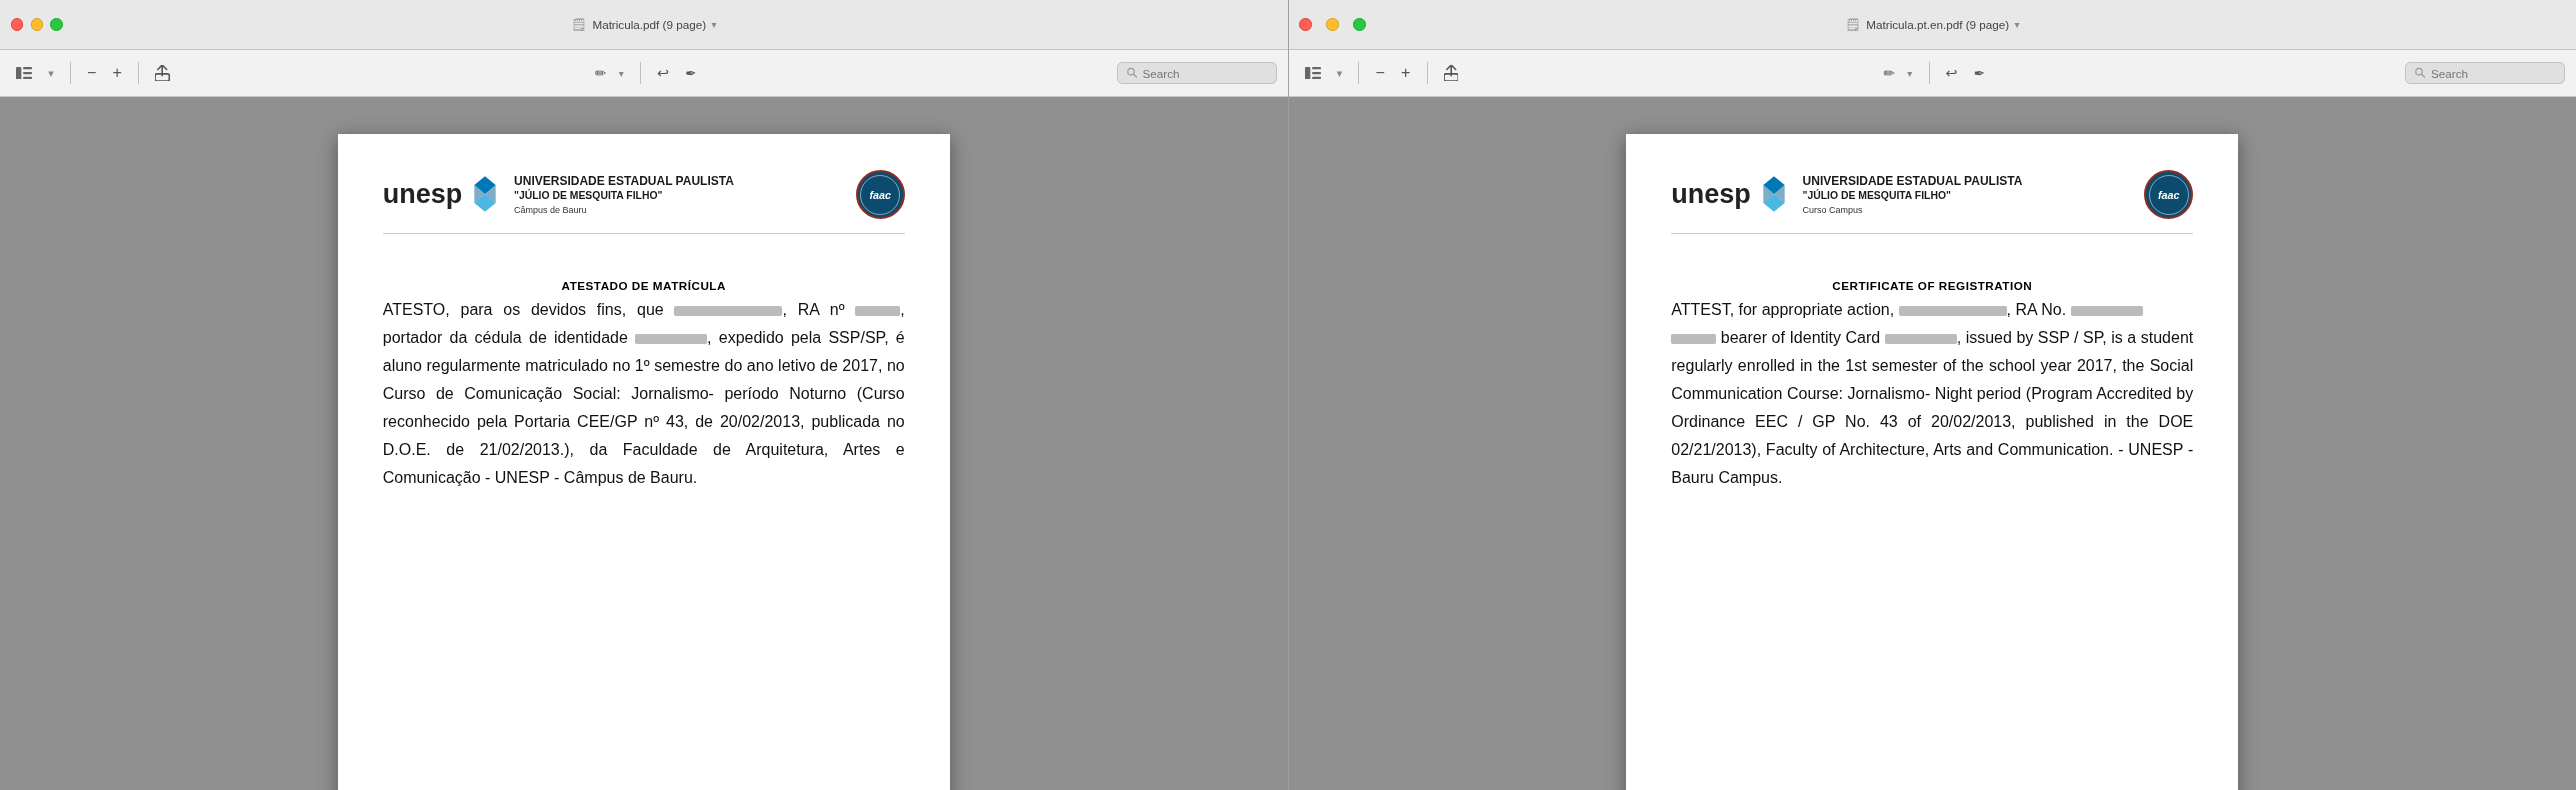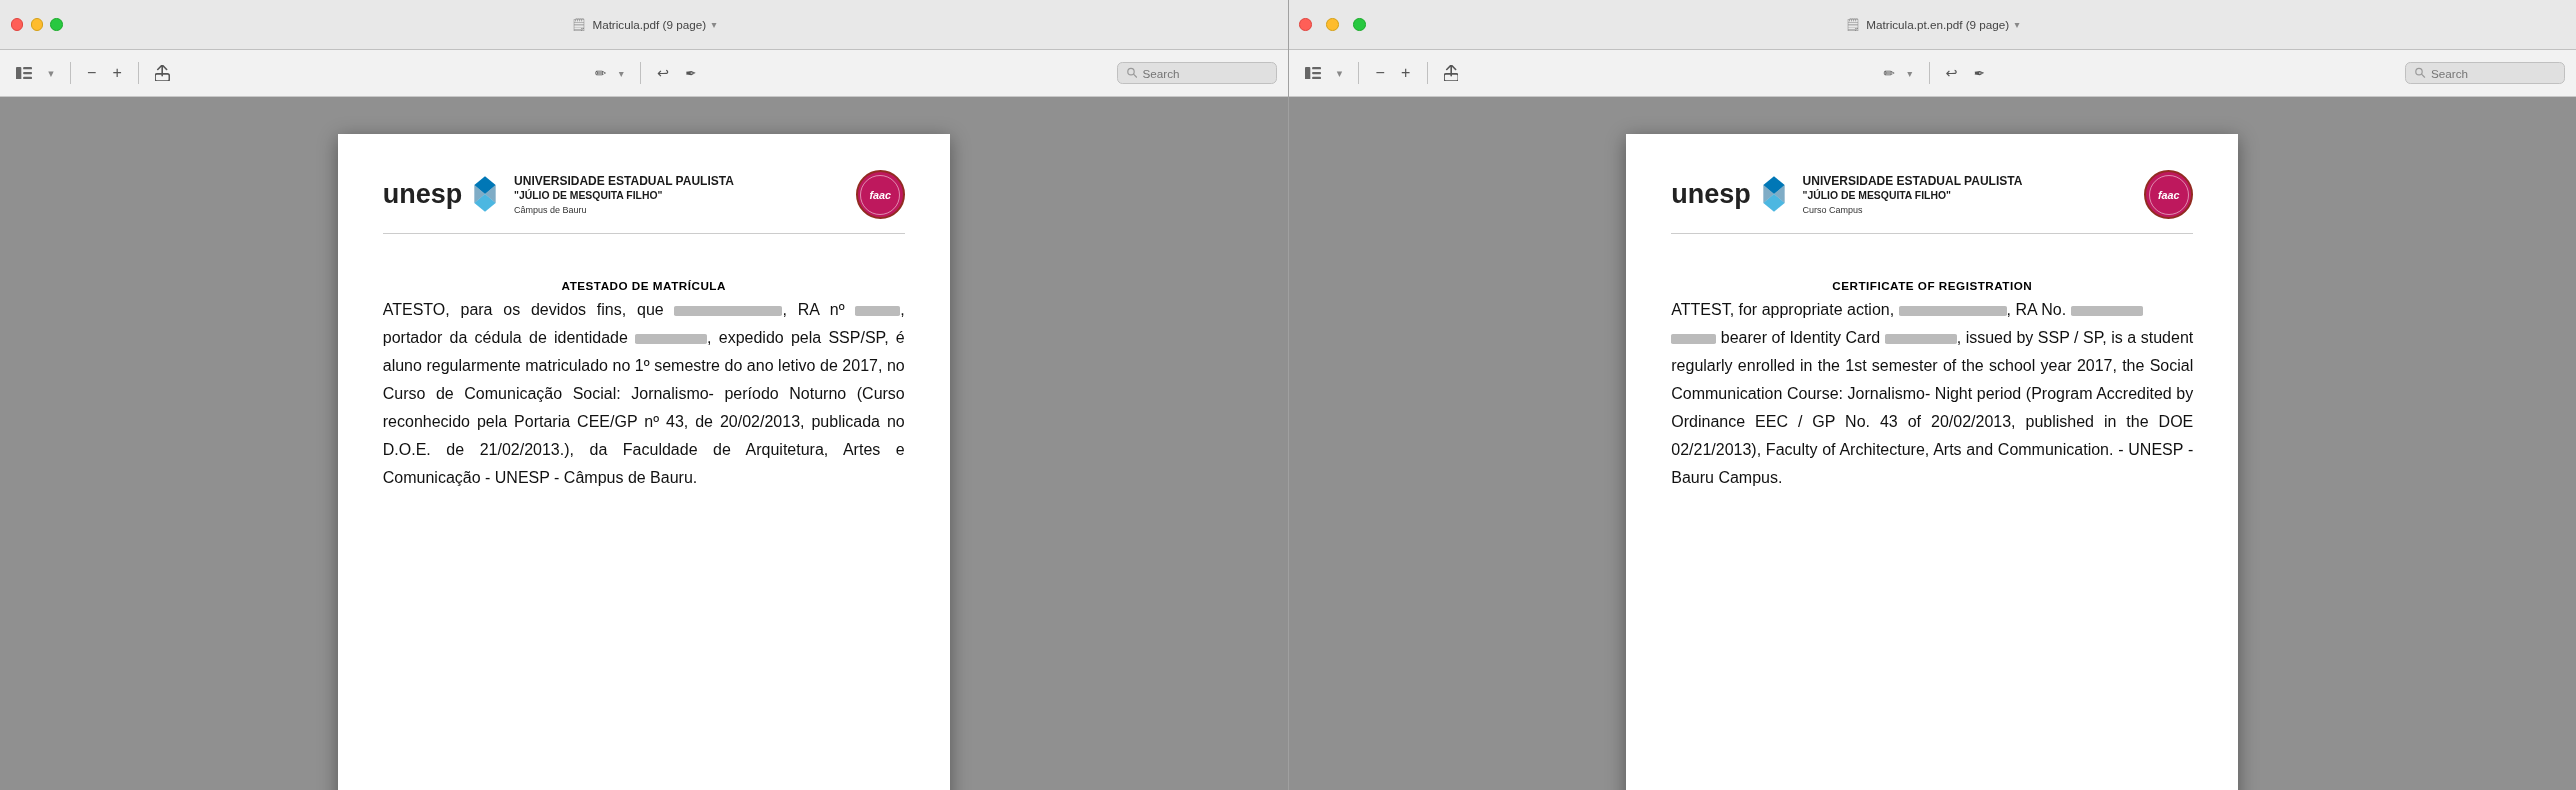--- a/index.html
+++ b/index.html
@@ -155,21 +155,21 @@
       color: #1a1a1a;
     }
     .uni-name-block .line3 {
       font-weight: 400;
       font-size: 9px;
       color: #333;
     }
     .faac-badge {
       width: 49px; height: 49px;
       border-radius: 50%;
-      background: #be185d;
+      background: #0c4a6e;
       border: 2.7px solid #922b21;
       display: flex;
       align-items: center;
       justify-content: center;
       color: white;
       font-weight: 900;
       font-size: 11.7px;
       font-family: Arial, sans-serif;
     }
     .faac-inner {

